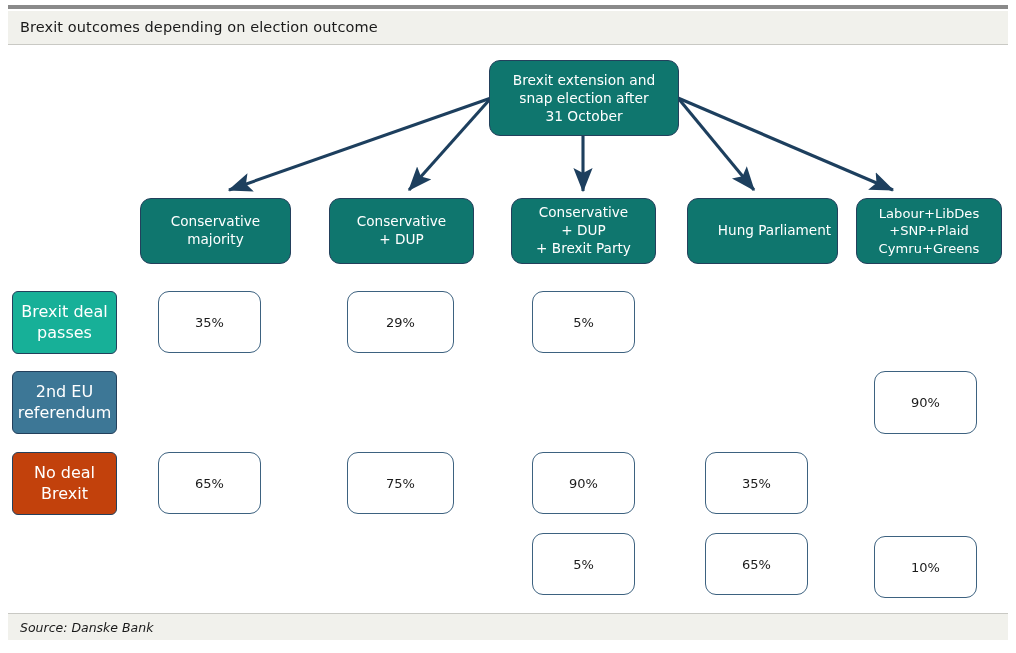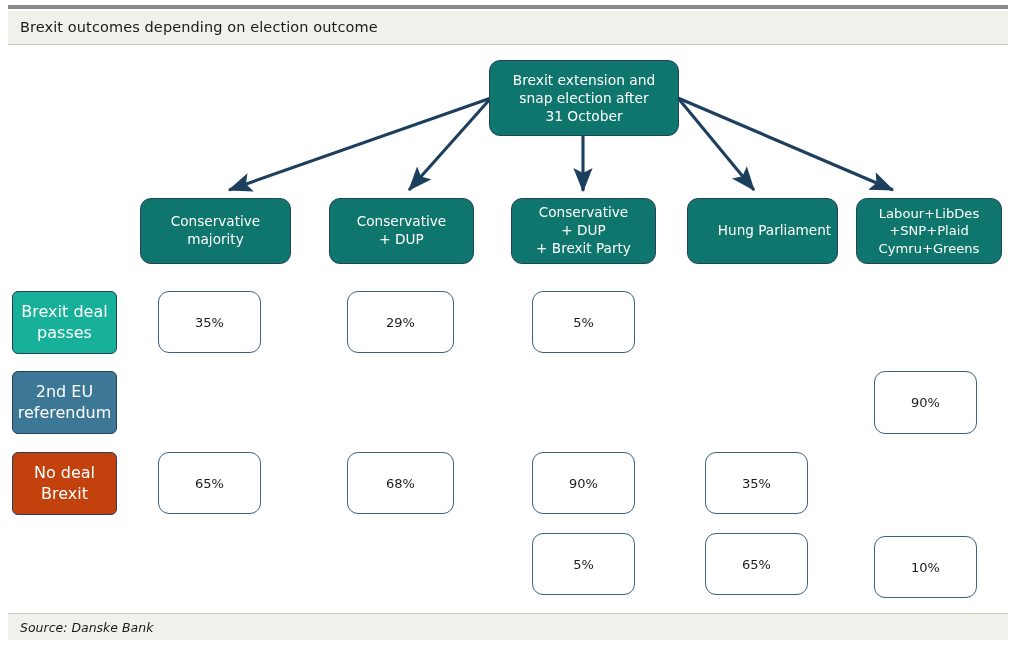--- a/index.html
+++ b/index.html
@@ -175,21 +175,21 @@
   <div class="rowlabel" style="left:12px; top:452px; width:105px; height:63px; background:#c2410c;">No deal
 Brexit</div>
 
   <div class="cell" style="left:158px; top:291px; width:103px; height:62px;">35%</div>
   <div class="cell" style="left:347px; top:291px; width:107px; height:62px;">29%</div>
   <div class="cell" style="left:532px; top:291px; width:103px; height:62px;">5%</div>
 
   <div class="cell" style="left:874px; top:371px; width:103px; height:63px;">90%</div>
 
   <div class="cell" style="left:158px; top:452px; width:103px; height:62px;">65%</div>
-  <div class="cell" style="left:347px; top:452px; width:107px; height:62px;">68%</div>
+  <div class="cell" style="left:347px; top:452px; width:107px; height:62px;">75%</div>
   <div class="cell" style="left:532px; top:452px; width:103px; height:62px;">90%</div>
   <div class="cell" style="left:705px; top:452px; width:103px; height:62px;">35%</div>
 
   <div class="cell" style="left:532px; top:533px; width:103px; height:62px;">5%</div>
   <div class="cell" style="left:705px; top:533px; width:103px; height:62px;">65%</div>
   <div class="cell" style="left:874px; top:536px; width:103px; height:62px;">10%</div>
 
   <div class="source-bar"></div>
   <div class="source-text">Source: Danske Bank</div>
 

